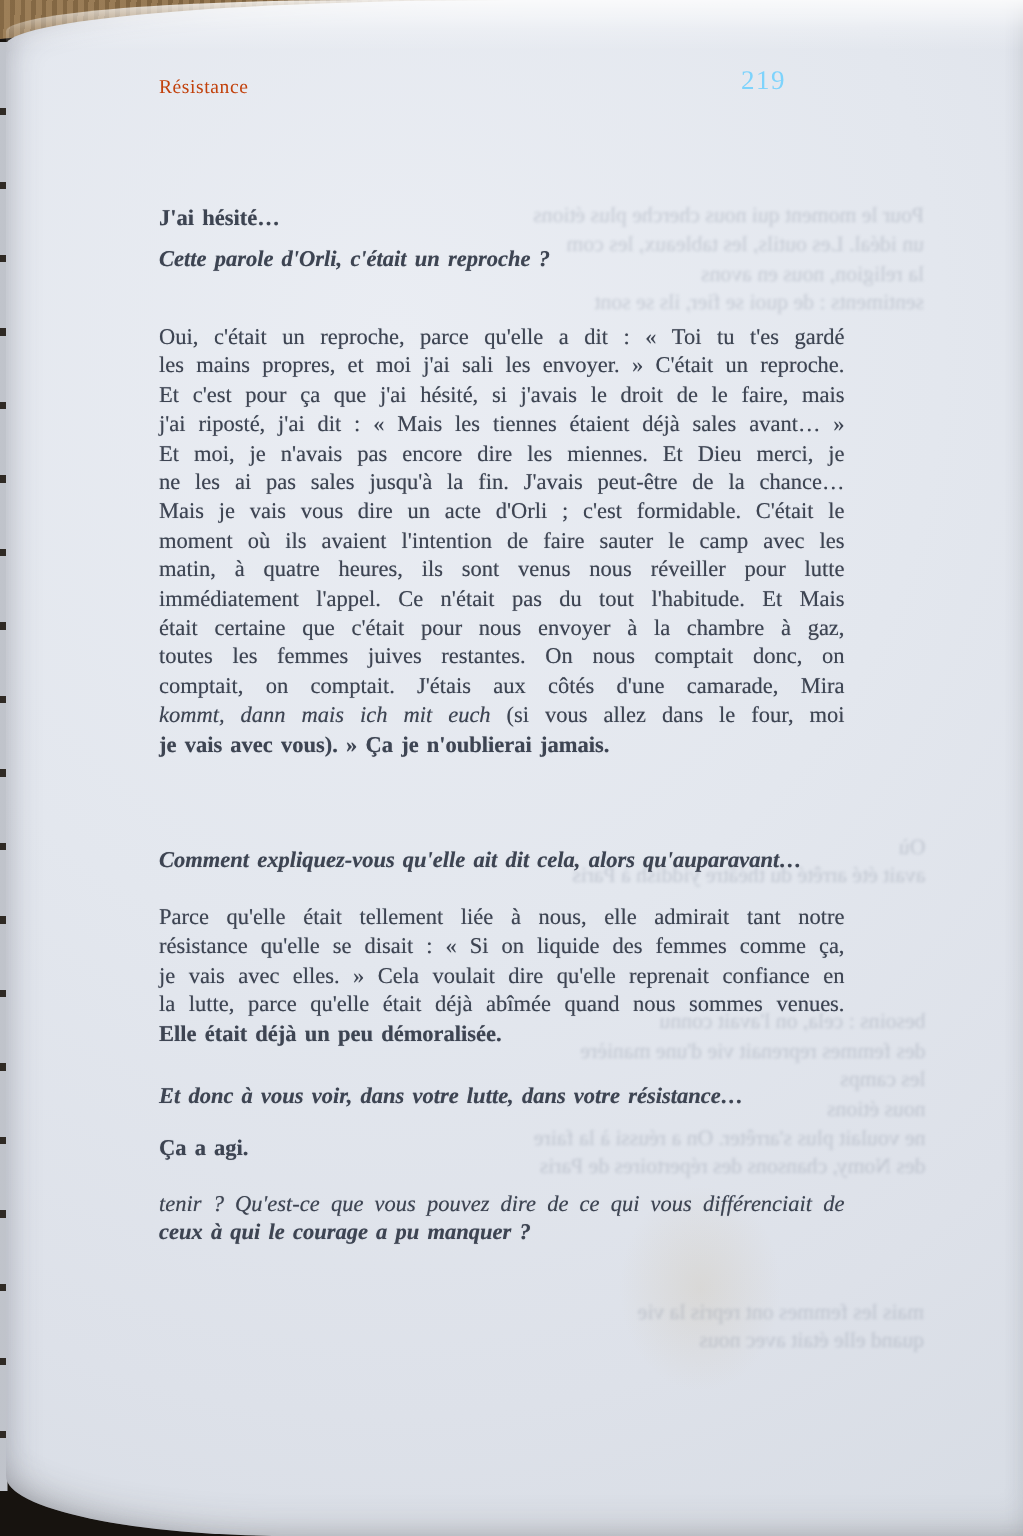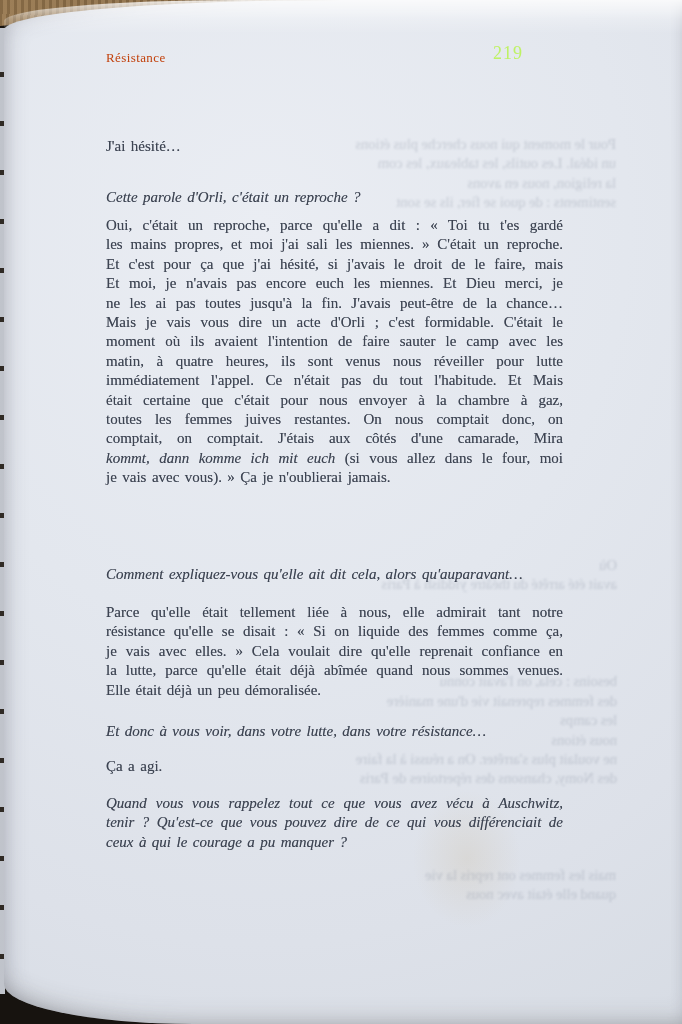--- a/index.html
+++ b/index.html
@@ -46,33 +46,33 @@
   .stain{
     position:absolute;right:140px;bottom:70px;width:150px;height:190px;
     background:radial-gradient(closest-side,rgba(199,181,147,.22),rgba(199,181,147,0) 72%);
   }
   
   .running-title{
     position:absolute;left:106px;top:50px;
     font-size:13px;color:#c2410c;letter-spacing:.4px;
   }
   .page-number{
-    position:absolute;top:43px;left:493px;width:70px;text-align:left;
-    font-size:18px;color:#bef264;letter-spacing:1px;
+    position:absolute;top:43px;left:474px;width:70px;text-align:center;
+    font-size:18px;color:#7dd3fc;letter-spacing:1px;
   }
   
   .content{position:absolute;inset:0;z-index:3;}
   .block{
     position:absolute;left:106px;width:457px;
     font-size:15px;line-height:19.4px;color:#3d4452;
     text-shadow:0 0 .5px rgba(61,68,82,.55);
   }
   .block.question{font-style:italic;}
   .line{text-align:justify;text-align-last:justify;white-space:normal;}
-  .line.last{text-align-last:left;word-spacing:1.7px;}
+  .line.last{text-align-last:left;word-spacing:1.7px;font-weight:bold;}
   .seg-italic{font-style:italic;}
   
   .ghost{
     position:absolute;z-index:1;overflow:hidden;
     transform:scaleX(-1);
     filter:blur(1.15px);
     color:#7f8899;opacity:.33;
     font-size:14.5px;line-height:19.4px;
   }
   .ghost .gl{white-space:nowrap;}
@@ -94,57 +94,57 @@
   </div>
 
   <div class="running-title">Résistance</div>
 
   <div class="page-number">219</div>
 
   <div class="content" id="content">
       <div class="block answer" style="top: 137px;">
         <div class="line last"><span>J'ai hésité…</span></div>
       </div>
-      <div class="block question" style="top: 188px;">
+      <div class="block question" style="top: 164px;">
         <div class="line last"><span>Cette parole d'Orli, c'était un reproche ?</span></div>
       </div>
       <div class="block answer" style="top: 216px;">
         <div class="line"><span>Oui, c'était un reproche, parce qu'elle a dit : « Toi tu t'es gardé</span></div>
-        <div class="line"><span>les mains propres, et moi j'ai sali les miennes. » C'était un reproche.</span></div>
+        <div class="line"><span>les mains propres, et moi j'ai sali les envoyer. » C'était un reproche.</span></div>
         <div class="line"><span>Et c'est pour ça que j'ai hésité, si j'avais le droit de le faire, mais</span></div>
-        <div class="line"><span>Et moi, je n'avais pas encore euch les miennes. Et Dieu merci, je</span></div>
-        <div class="line"><span>ne les ai pas toutes jusqu'à la fin. J'avais peut-être de la chance…</span></div>
+        <div class="line"><span>j'ai riposté, j'ai dit : « Mais les tiennes étaient déjà sales avant… »</span></div>
+        <div class="line"><span>Et moi, je n'avais pas encore dire les miennes. Et Dieu merci, je</span></div>
+        <div class="line"><span>ne les ai pas sales jusqu'à la fin. J'avais peut-être de la chance…</span></div>
         <div class="line"><span>Mais je vais vous dire un acte d'Orli ; c'est formidable. C'était le</span></div>
         <div class="line"><span>moment où ils avaient l'intention de faire sauter le camp avec les</span></div>
         <div class="line"><span>matin, à quatre heures, ils sont venus nous réveiller pour lutte</span></div>
         <div class="line"><span>immédiatement l'appel. Ce n'était pas du tout l'habitude. Et Mais</span></div>
         <div class="line"><span>était certaine que c'était pour nous envoyer à la chambre à gaz,</span></div>
         <div class="line"><span>toutes les femmes juives restantes. On nous comptait donc, on</span></div>
         <div class="line"><span>comptait, on comptait. J'étais aux côtés d'une camarade, Mira</span></div>
-        <div class="line"><span class="seg-italic">kommt, dann komme ich mit euch</span><span> (si vous allez dans le four, moi</span></div>
+        <div class="line"><span class="seg-italic">kommt, dann mais ich mit euch</span><span> (si vous allez dans le four, moi</span></div>
         <div class="line last"><span>je vais avec vous). » Ça je n'oublierai jamais.</span></div>
       </div>
       <div class="block question" style="top: 565px;">
         <div class="line last"><span>Comment expliquez-vous qu'elle ait dit cela, alors qu'auparavant…</span></div>
       </div>
       <div class="block answer" style="top: 603px;">
         <div class="line"><span>Parce qu'elle était tellement liée à nous, elle admirait tant notre</span></div>
         <div class="line"><span>résistance qu'elle se disait : « Si on liquide des femmes comme ça,</span></div>
         <div class="line"><span>je vais avec elles. » Cela voulait dire qu'elle reprenait confiance en</span></div>
         <div class="line"><span>la lutte, parce qu'elle était déjà abîmée quand nous sommes venues.</span></div>
         <div class="line last"><span>Elle était déjà un peu démoralisée.</span></div>
       </div>
       <div class="block question" style="top: 722px;">
         <div class="line last"><span>Et donc à vous voir, dans votre lutte, dans votre résistance…</span></div>
       </div>
       <div class="block answer" style="top: 757px;">
         <div class="line last"><span>Ça a agi.</span></div>
       </div>
       <div class="block question" style="top: 794px;">
-        <div class="line"><span>Quand vous vous rappelez tout ce que vous avez vécu à Auschwitz,</span></div>
         <div class="line"><span>tenir ? Qu'est-ce que vous pouvez dire de ce qui vous différenciait de</span></div>
         <div class="line last"><span>ceux à qui le courage a pu manquer ?</span></div>
       </div>
     </div>
 
   <div id="ghosts">
       <div class="ghost" style="top: 135px; left: 318px; width: 298px; height: 86px;">
         <div class="gl">Pour le moment qui nous cherche plus étions</div>
         <div class="gl">un idéal. Les outils, les tableaux, les com</div>
         <div class="gl">la religion, nous en avons</div>

